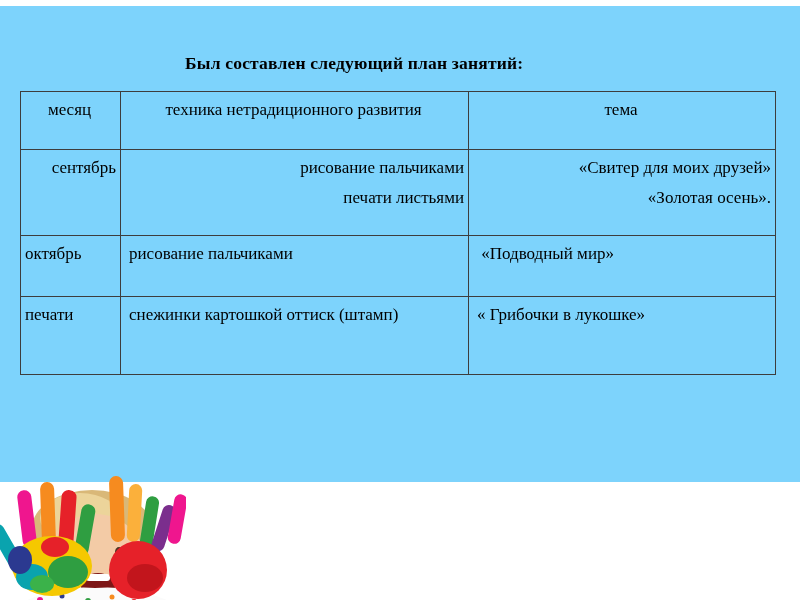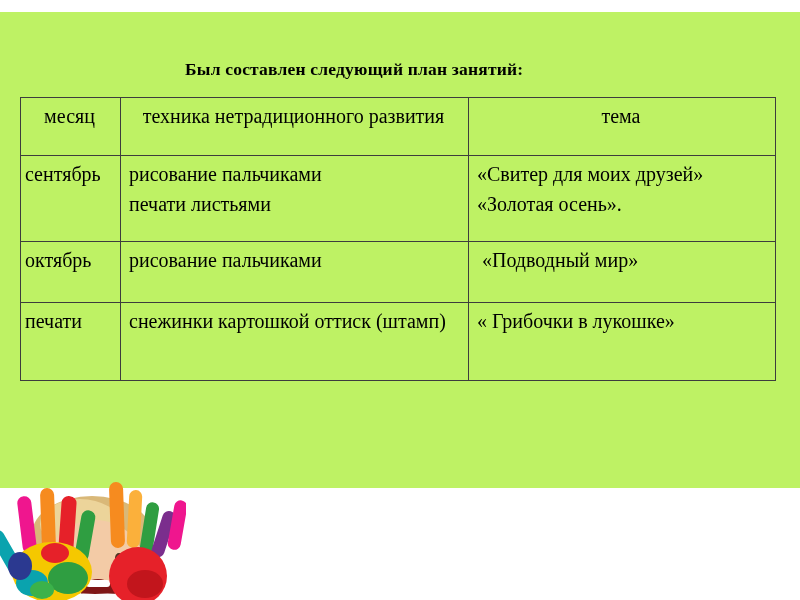--- a/index.html
+++ b/index.html
@@ -6,23 +6,23 @@
   html, body { width: 800px; height: 600px; }
   body {
     font-family: "Liberation Serif", "DejaVu Serif", serif;
     background: #ffffff;
     color: #000000;
     position: relative;
     overflow: hidden;
   }
   .slide {
     position: absolute;
-    left: 0; top: 12px;
+    left: 0; top: 6px;
     width: 800px; height: 476px;
-    background: #bef264;
+    background: #7dd3fc;
   }
   .title {
     position: absolute;
     left: 185px;
     top: 47px;
     font-size: 17.5px;
     font-weight: bold;
     letter-spacing: 0.2px;
     white-space: nowrap;
   }
@@ -44,32 +44,32 @@
     table-layout: fixed;
     z-index: 2;
     background: transparent;
   }
   table.plan col.c1 { width: 100px; }
   table.plan col.c2 { width: 348px; }
   table.plan col.c3 { width: 307px; }
   table.plan th, table.plan td {
     border: 1.5px solid #3d3d3d;
     vertical-align: top;
-    font-size: 20px;
+    font-size: 17px;
     font-weight: normal;
     line-height: 30px;
     padding: 3px 4px 3px 8px;
     white-space: pre-wrap;
     background: transparent;
   }
   table.plan th { text-align: center; padding-left: 2px; }
   table.plan td.month { padding-left: 4px; }
   table.plan td.theme { padding-left: 8px; }
   tr.hdr    { height: 58px; }
-  tr.row-0  { height: 86px; }
+  tr.row-0  { height: 86px; text-align: right; }
   tr.row-1  { height: 61px; }
   tr.row-2  { height: 78px; }
   tr.row-3  { height: 83px; }
   tr.row-4  { height: 59px; }
 </style>
 </head>
 <body>
 
 <div class="slide">
 

